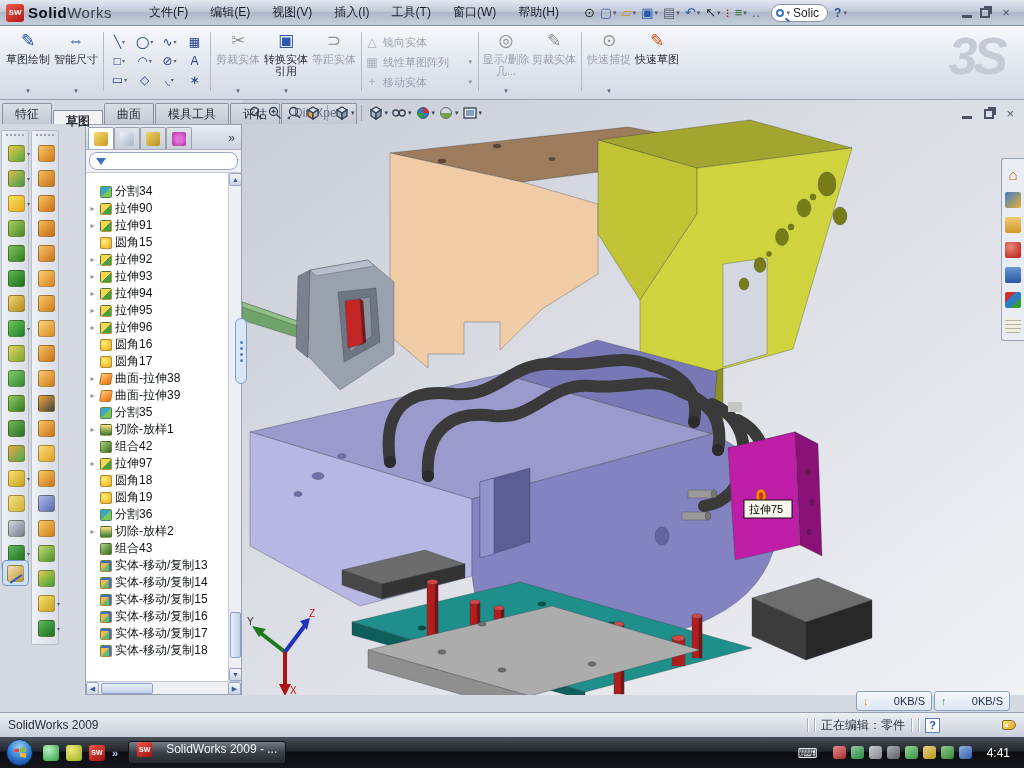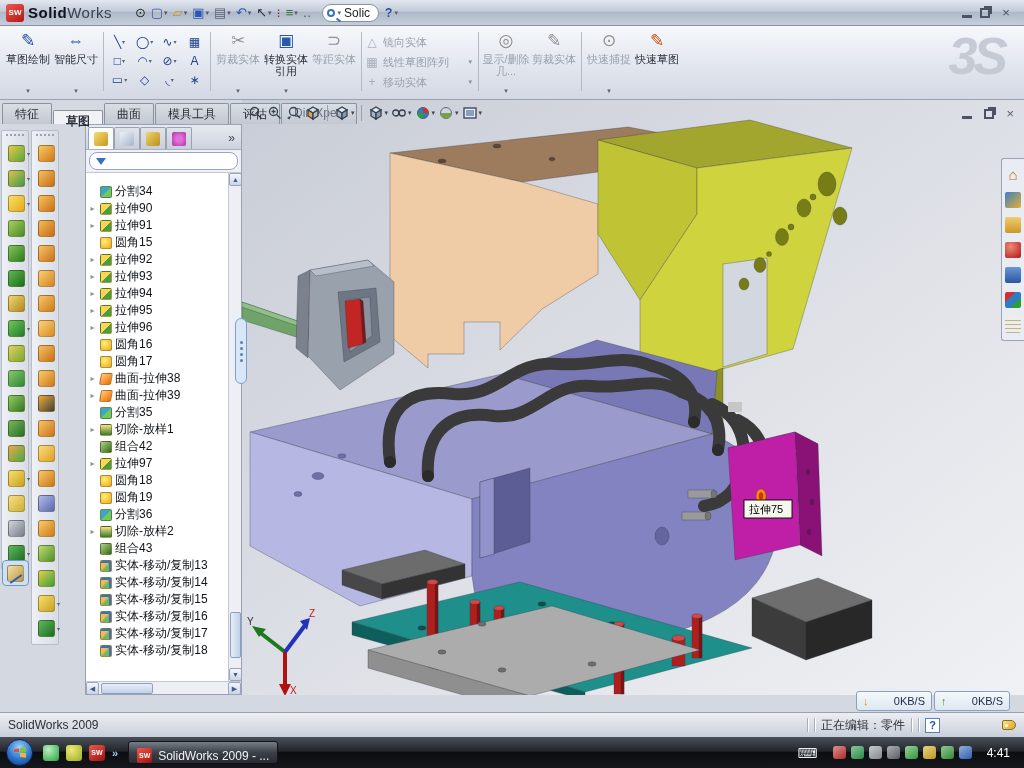--- a/index.html
+++ b/index.html
@@ -7,21 +7,21 @@
   #screen{position:relative;width:1024px;height:768px;overflow:hidden;
     font-family:"Liberation Sans","DejaVu Sans",sans-serif;font-size:12px;color:#222;background:#D4D8E1;}
 
   
   #titlebar{position:absolute;left:0;top:0;width:1024px;height:26px;
     background:linear-gradient(#e3e8f0,#c2cad8 45%,#aeb8c9 50%,#c6cedb);
     border-bottom:1px solid #8a93a6;display:flex;align-items:center;padding:0 4px;}
   .logo-badge{width:18px;height:18px;border-radius:3px;margin:0 4px 0 2px;
     background:linear-gradient(145deg,#f05848,#b01818);color:#fff;font-size:8px;font-weight:bold;
     display:flex;align-items:center;justify-content:center;}
-  .logo-text{font-size:15px;letter-spacing:.5px;margin-right:7px;}
+  .logo-text{font-size:15px;letter-spacing:.5px;margin-right:28px;}
   .logo-text b{color:#101018;}
   .logo-text span{color:#3a4250;font-weight:normal;}
   #menubar{display:flex;gap:4px;}
   .menu-item{padding:3px 9px;color:#1a1e28;}
   #quicktools{display:flex;align-items:center;margin-left:14px;gap:1px;}
   .qt{display:flex;align-items:center;padding:1px 2px;}
   .qt .g{font-size:13px;line-height:14px;}
   .qt .dd{font-size:7px;color:#50586a;margin-left:1px;}
   #search-pill{display:flex;align-items:center;background:#fff;border:1px solid #8a93a6;
     border-radius:9px;height:18px;padding:0 8px 0 4px;margin-left:8px;gap:3px;}
@@ -177,41 +177,50 @@
   #taskbar{position:absolute;left:0;top:737px;width:1024px;height:31px;
     background:linear-gradient(#4a5058,#23262c 45%,#0b0d10 50%,#1d2averages024 100%);
     background:linear-gradient(#4a5058,#23262c 45%,#0b0d10 50%,#15171c);
     display:flex;align-items:center;padding:0 6px;gap:6px;}
   #start-orb{width:27px;height:27px;border-radius:50%;flex:none;
     background:radial-gradient(circle at 50% 30%,#9ed4f4,#2e72cc 55%,#0e3a86);
     border:1px solid #0a2a5c;display:flex;align-items:center;justify-content:center;}
   #quicklaunch{display:flex;align-items:center;gap:7px;padding:0 4px;}
   .ql{width:16px;height:16px;border-radius:3px;}
   .ql-chev{color:#9ecef4;font-size:11px;font-weight:bold;}
-  .taskbtn{height:23px;min-width:150px;max-width:170px;display:flex;align-items:flex-end;gap:6px;
+  .taskbtn{height:23px;min-width:150px;max-width:170px;display:flex;align-items:flex-start;gap:14px;
     padding:0 8px;border-radius:3px;border:1px solid #000;color:#f0f2f6;font-size:12px;
     background:linear-gradient(#4e545c,#26282e 50%,#17181d);overflow:hidden;white-space:nowrap;}
   .taskbtn.active{background:linear-gradient(#777e88,#3c4048 50%,#282a30);border-color:#11131a;}
   .tb-ico{width:15px;height:15px;border-radius:2px;flex:none;}
   .ico-sw{background:linear-gradient(145deg,#f05848,#a01010);color:#fff;font-size:7px;font-weight:bold;
     display:flex;align-items:center;justify-content:center;}
   .ico-paint{background:linear-gradient(180deg,#d8d8d8 55%,#b02020 55%);}
   #tray{margin-left:auto;display:flex;align-items:center;gap:5px;}
   #kbd-icon{color:#e8ecf2;font-size:14px;margin-right:10px;}
   .tray-ico{width:13px;height:13px;border-radius:3px;}
   #clock{color:#fff;font-size:12px;margin:0 8px 0 10px;}
 </style>
 </head>
 <body>
 
 <div id="screen">
 
   <div id="titlebar">
     <div class="logo-badge">SW</div>
     <div class="logo-text"><b>Solid</b><span>Works</span></div>
+    <div id="menubar">
+        <div class="menu-item">文件(F)</div>
+        <div class="menu-item">编辑(E)</div>
+        <div class="menu-item">视图(V)</div>
+        <div class="menu-item">插入(I)</div>
+        <div class="menu-item">工具(T)</div>
+        <div class="menu-item">窗口(W)</div>
+        <div class="menu-item">帮助(H)</div>
+      </div>
     <div id="quicktools">
         <div class="qt">
           <span class="g">⊙</span>
         </div>
         <div class="qt">
           <span class="g" style="color: rgb(58, 90, 156);">▢</span>
           <span class="dd">▾</span>
         </div>
         <div class="qt">
           <span class="g" style="color: rgb(208, 144, 32);">▱</span>

